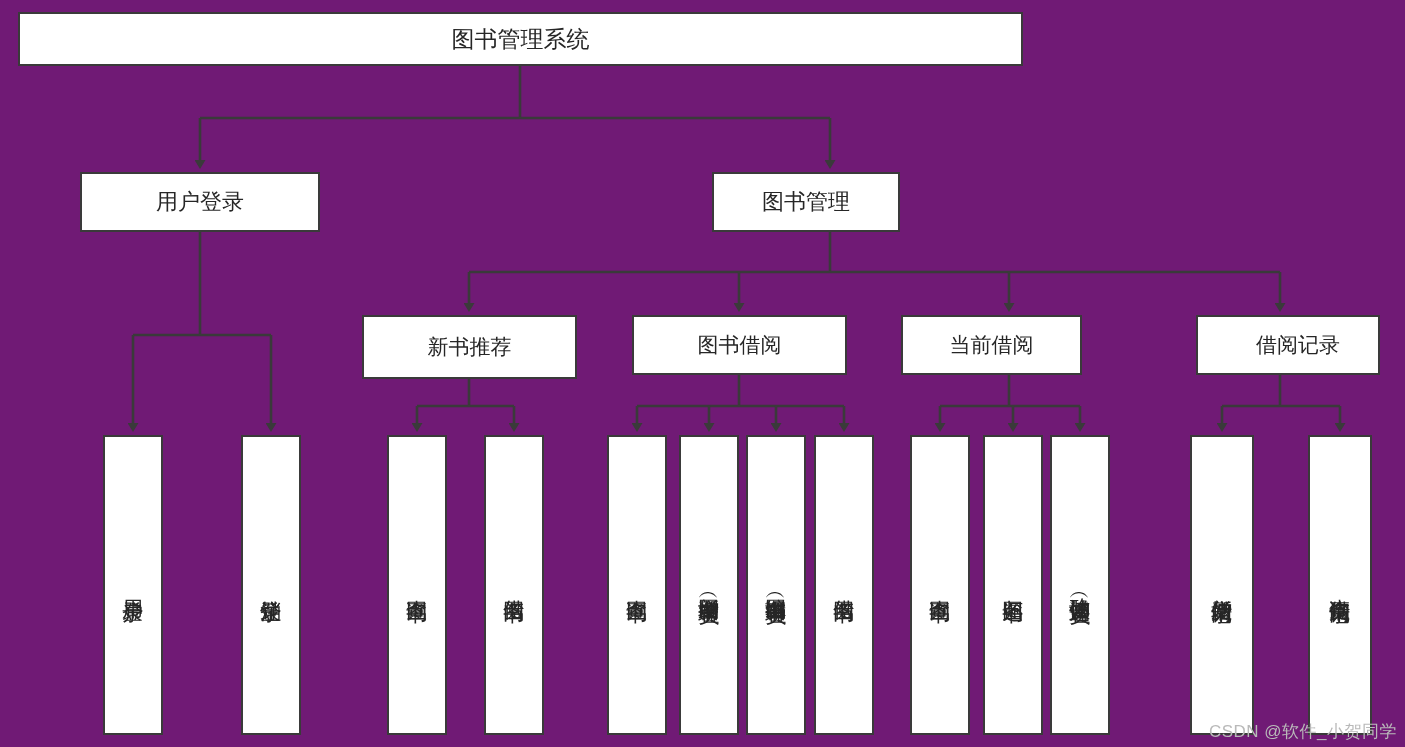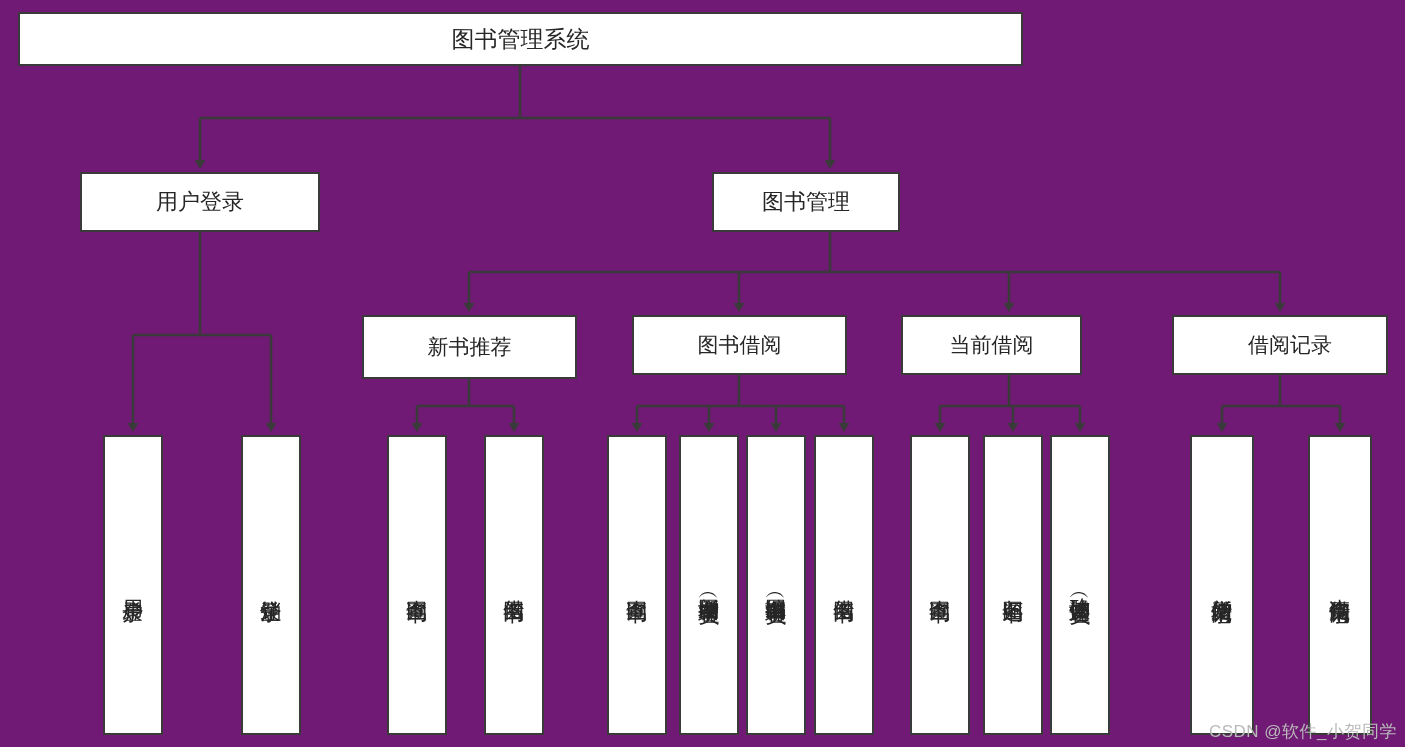--- a/index.html
+++ b/index.html
@@ -132,21 +132,21 @@
       </div>
       <div class="node level2" style="left: 362px; top: 315px; width: 215px; height: 64px;">
         <span class="hlabel">新书推荐</span>
       </div>
       <div class="node level2" style="left: 632px; top: 315px; width: 215px; height: 60px;">
         <span class="hlabel">图书借阅</span>
       </div>
       <div class="node level2" style="left: 901px; top: 315px; width: 181px; height: 60px;">
         <span class="hlabel">当前借阅</span>
       </div>
-      <div class="node level2" style="left: 1172px; top: 315px; width: 216px; height: 60px; padding-left: 20px;">
+      <div class="node level2" style="left: 1196px; top: 315px; width: 184px; height: 60px; padding-left: 20px;">
         <span class="hlabel">借阅记录</span>
       </div>
       <div class="node leaf" style="left: 103px; top: 435px; width: 60px; height: 300px;">
         <span class="vlabel">用户登录</span>
       </div>
       <div class="node leaf" style="left: 241px; top: 435px; width: 60px; height: 300px;">
         <span class="vlabel">注销登录</span>
       </div>
       <div class="node leaf" style="left: 387px; top: 435px; width: 60px; height: 300px;">
         <span class="vlabel">查询图书</span>

